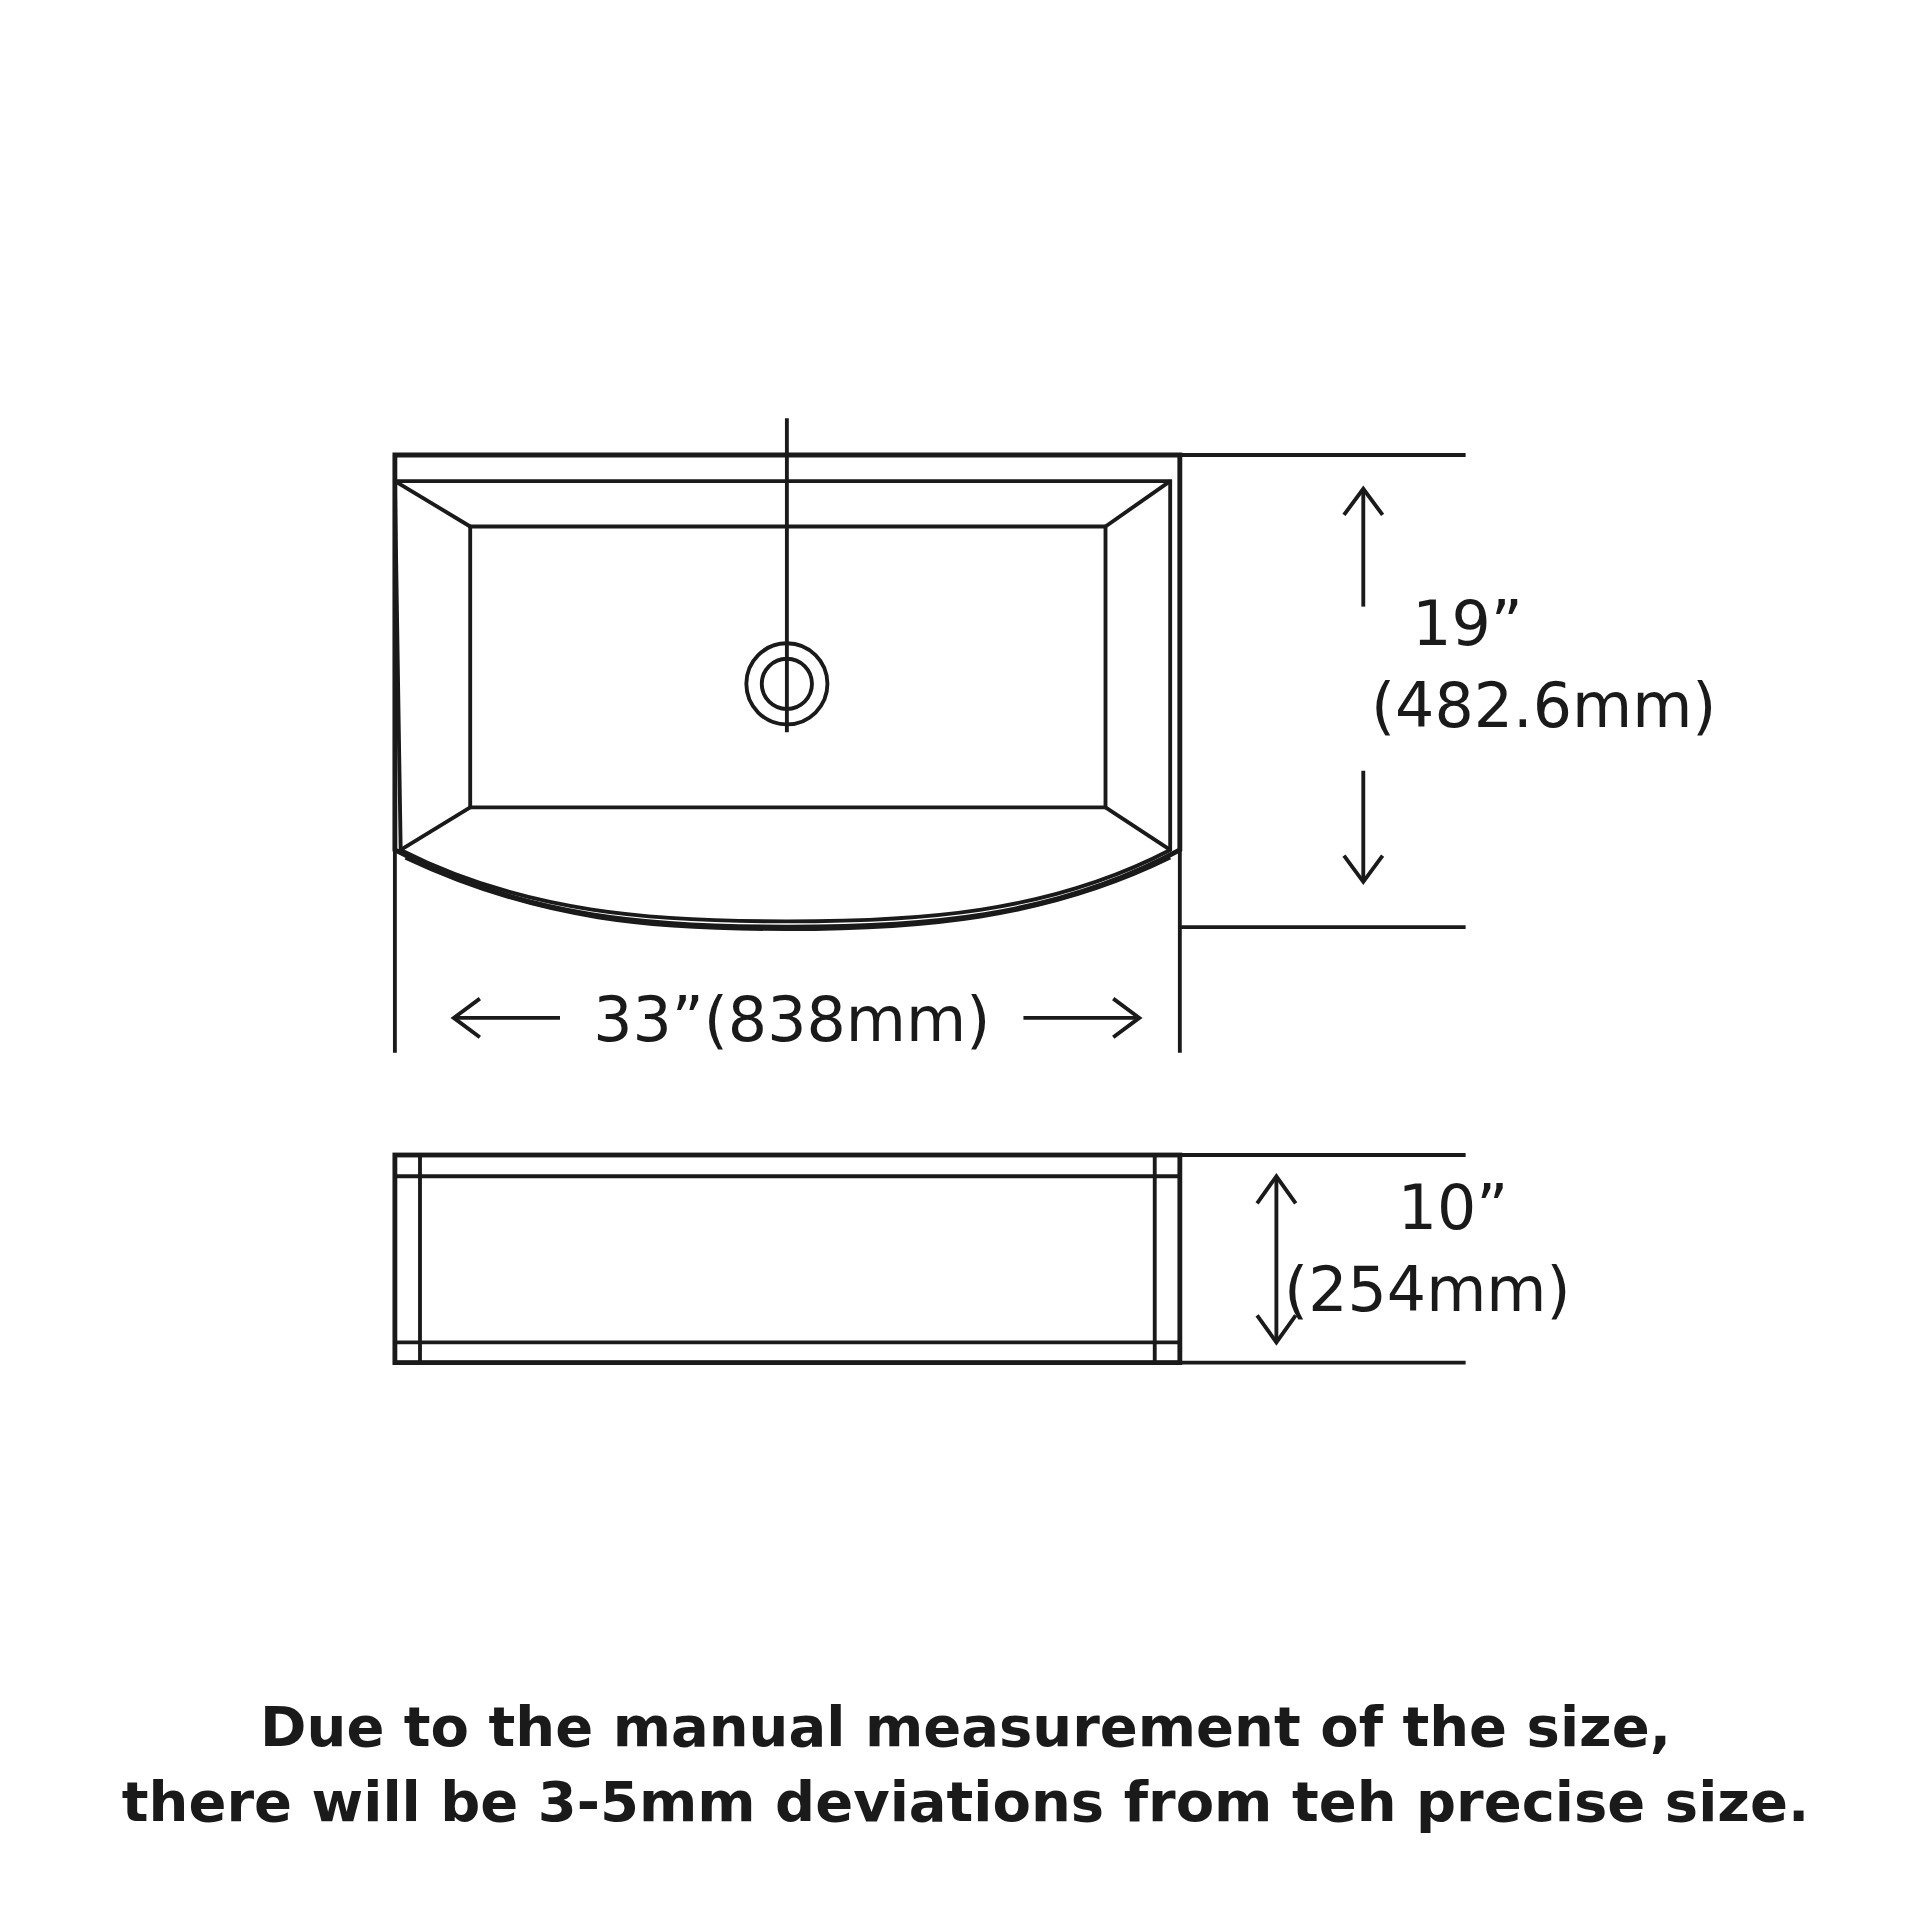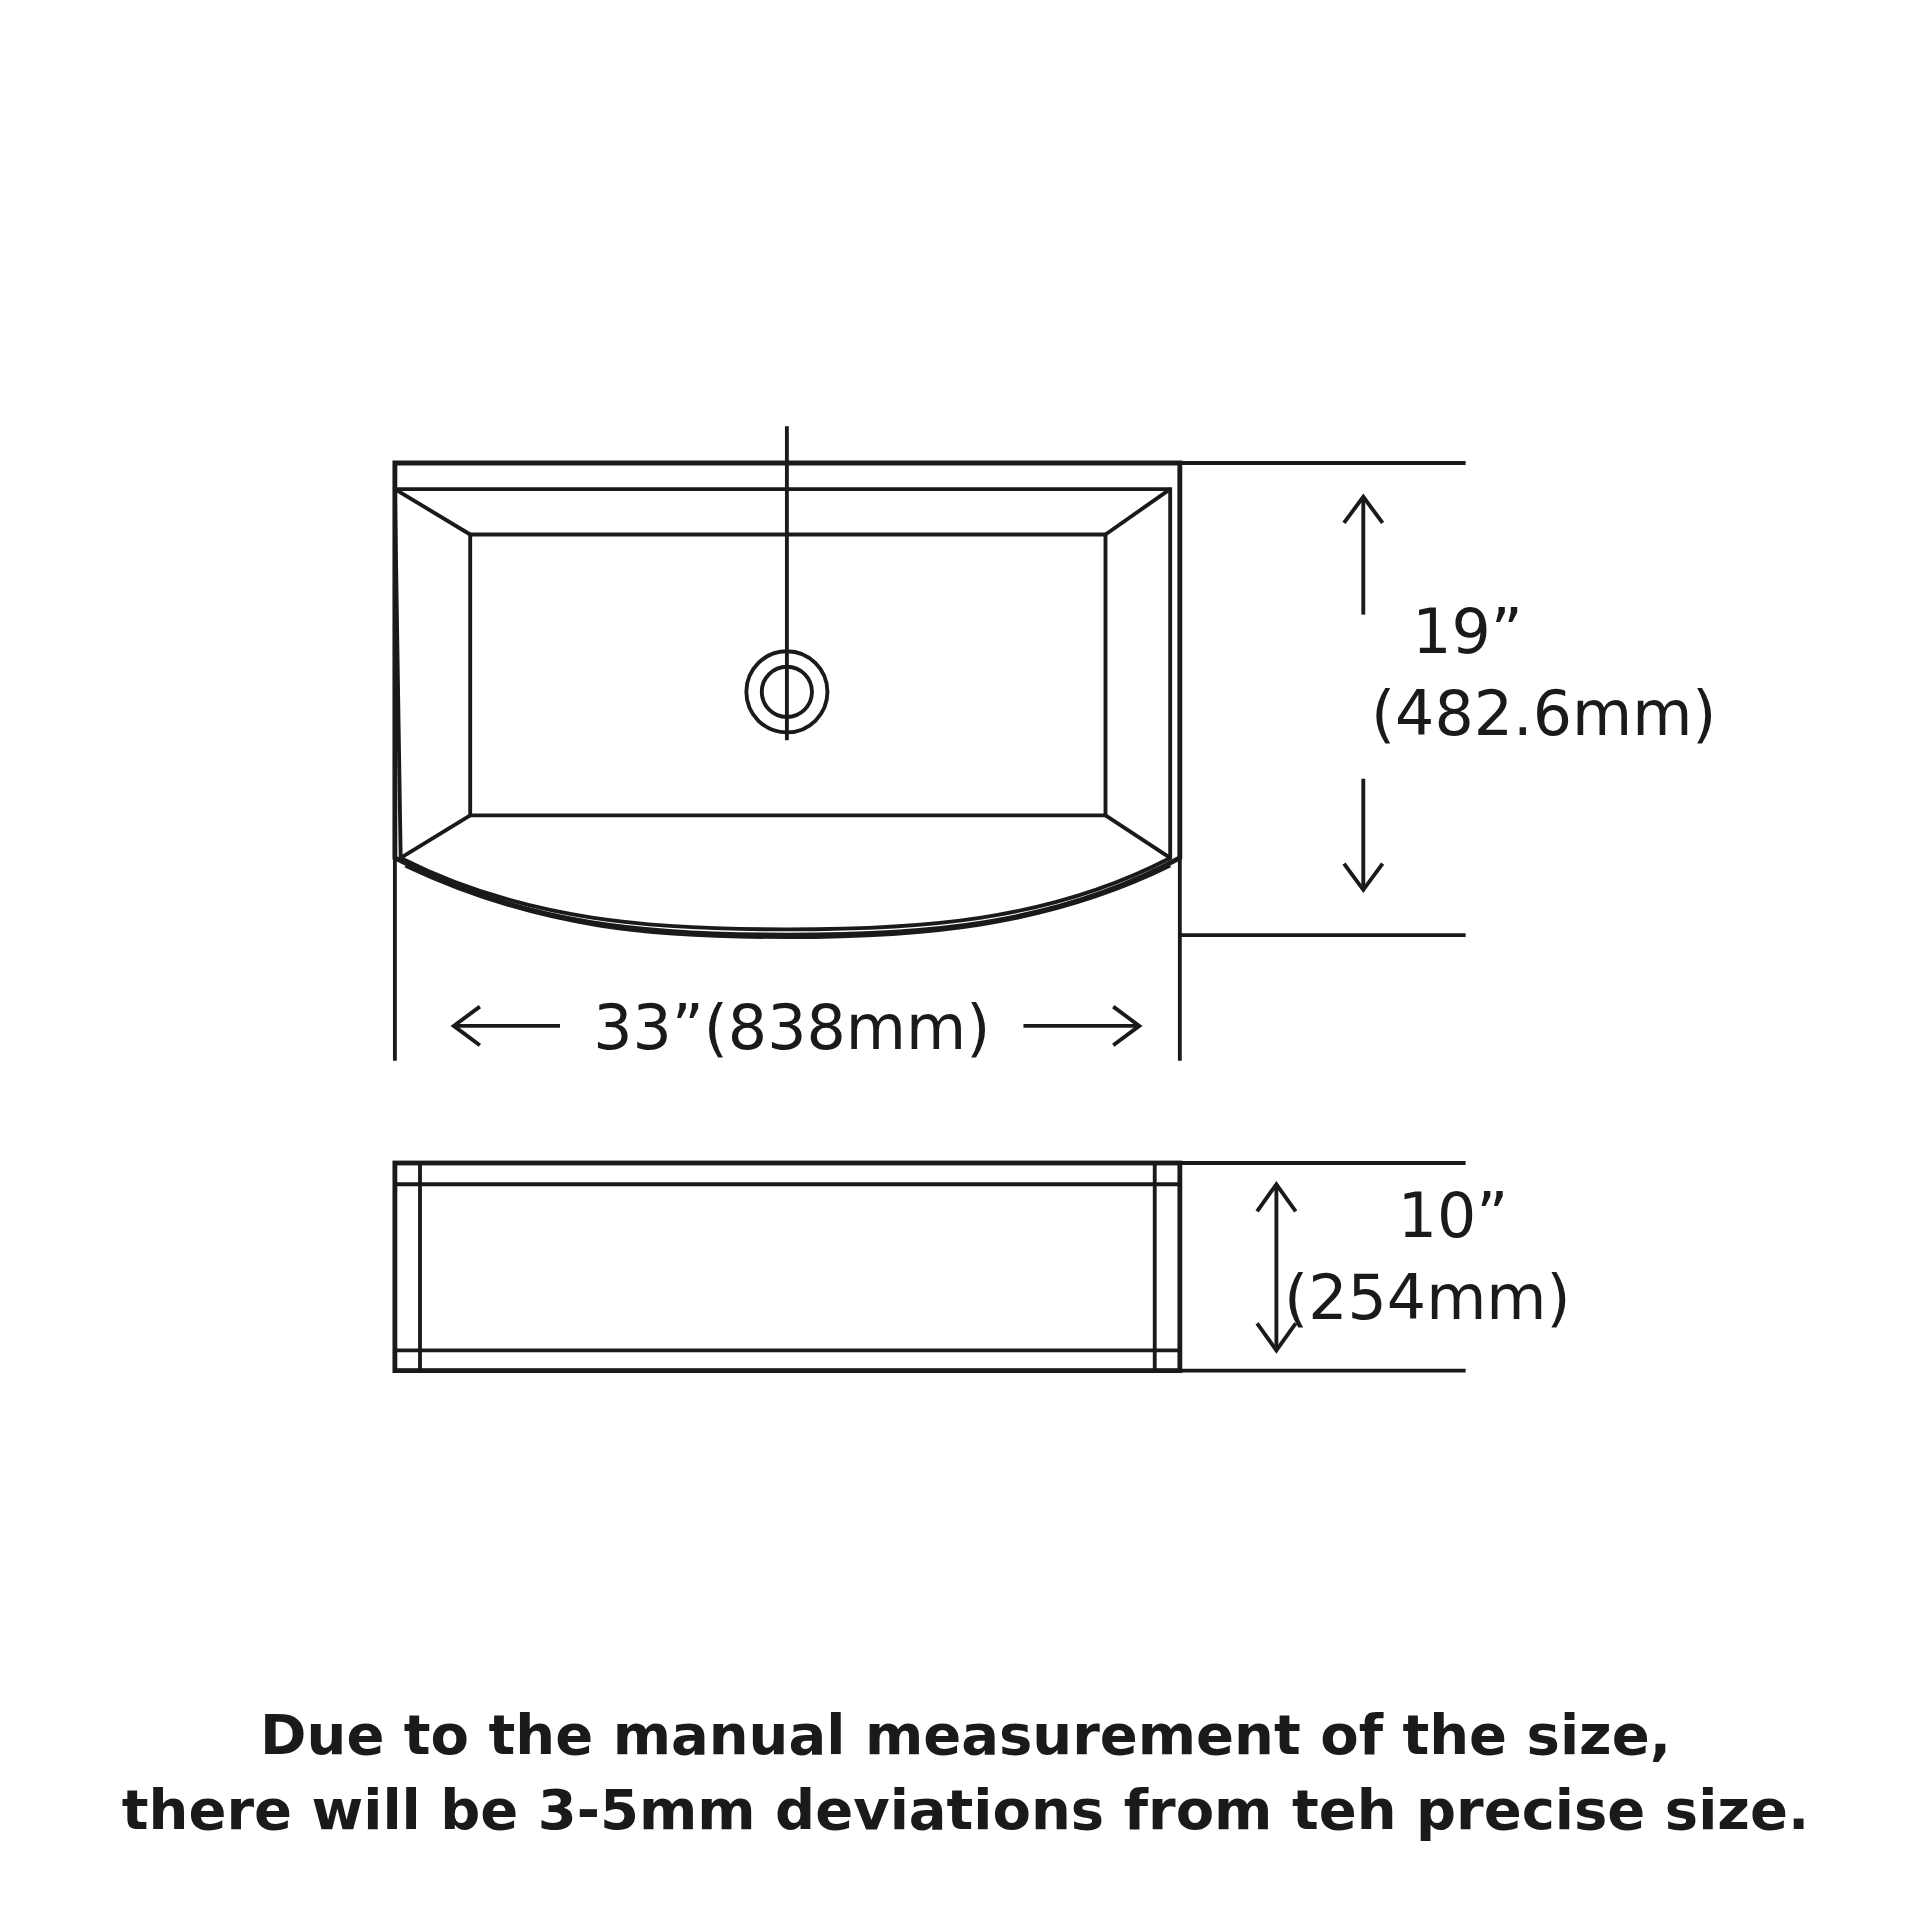--- a/index.html
+++ b/index.html
@@ -11,21 +11,21 @@
     width: 1931px;
     height: 1931px;
     font-family: "DejaVu Sans", sans-serif;
     color: #1a1a1a;
     position: relative;
     overflow: hidden;
   }
   #diagram-root {
     position: absolute;
     left: 0;
-    top: 16px;
+    top: 8px;
     width: 1931px;
     height: 1452px;
     text-align: center;
   }
   svg.tech-drawing {
     display: block;
     width: 1931px;
     height: 1931px;
   }
   .ln {

